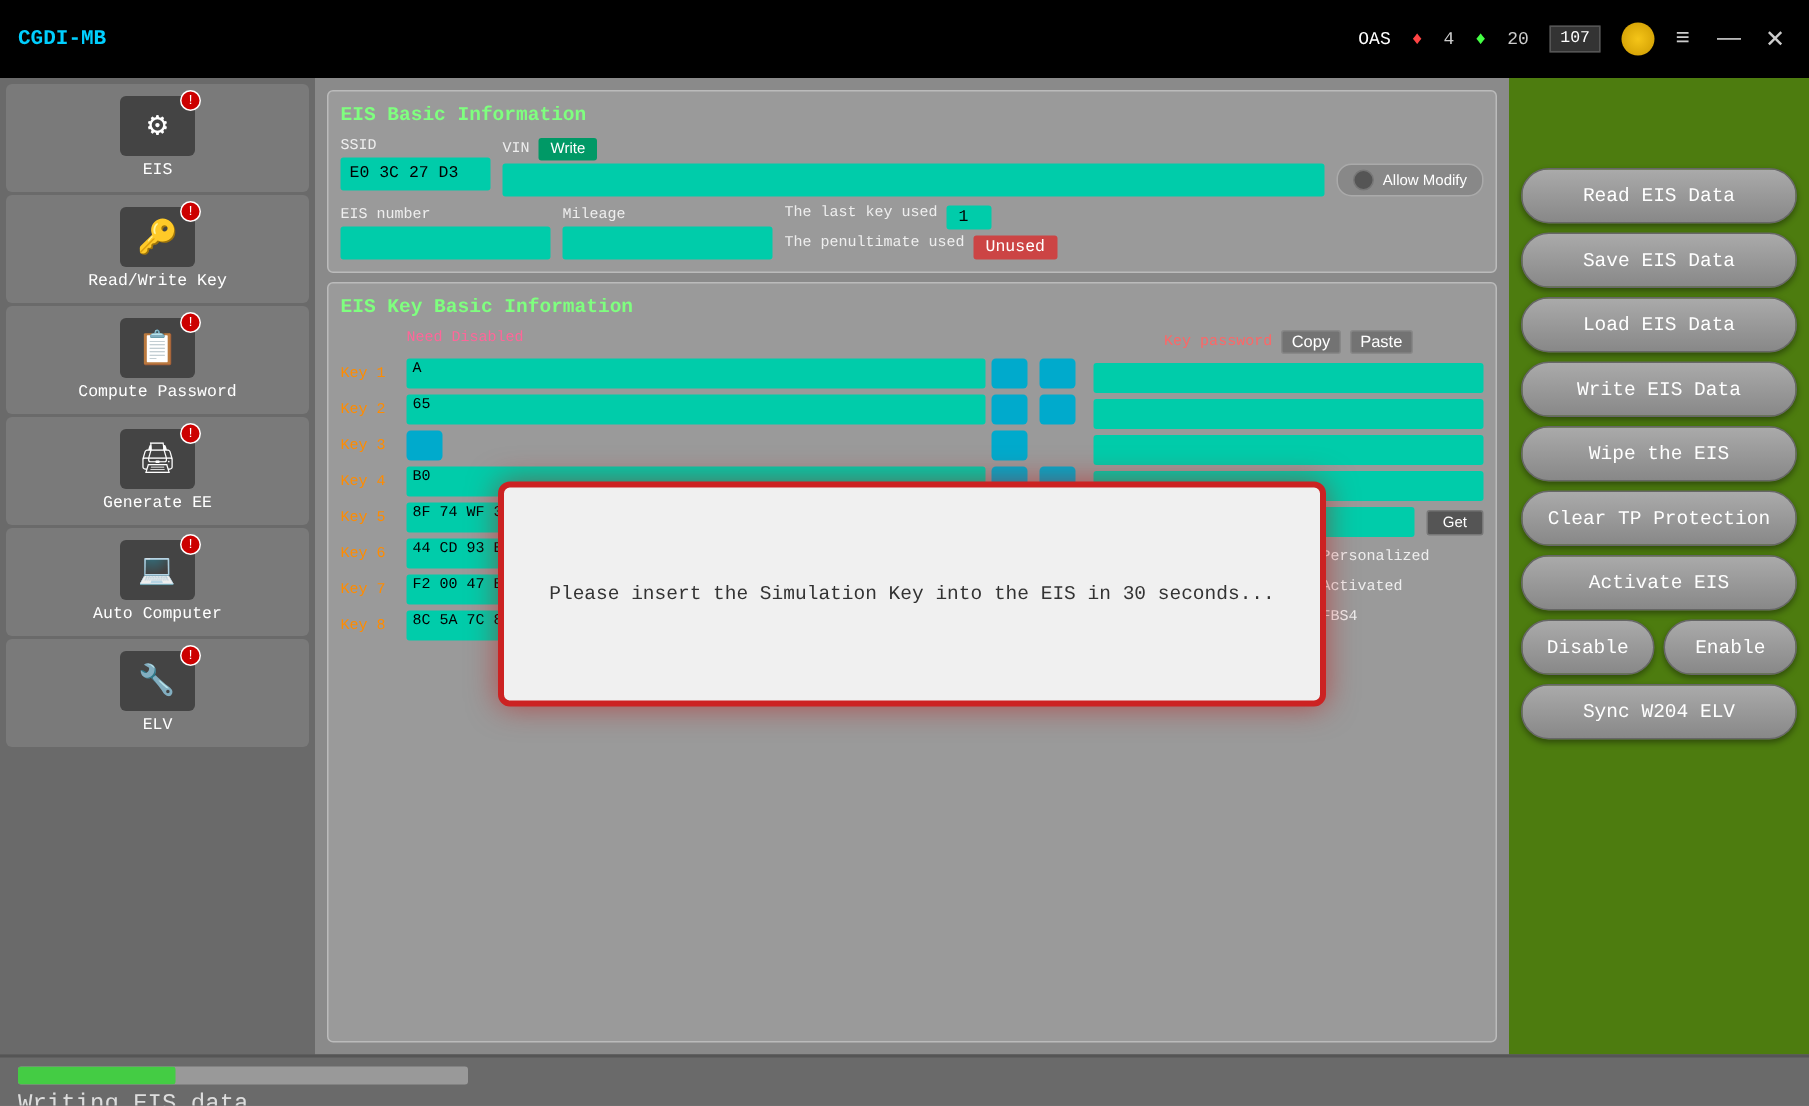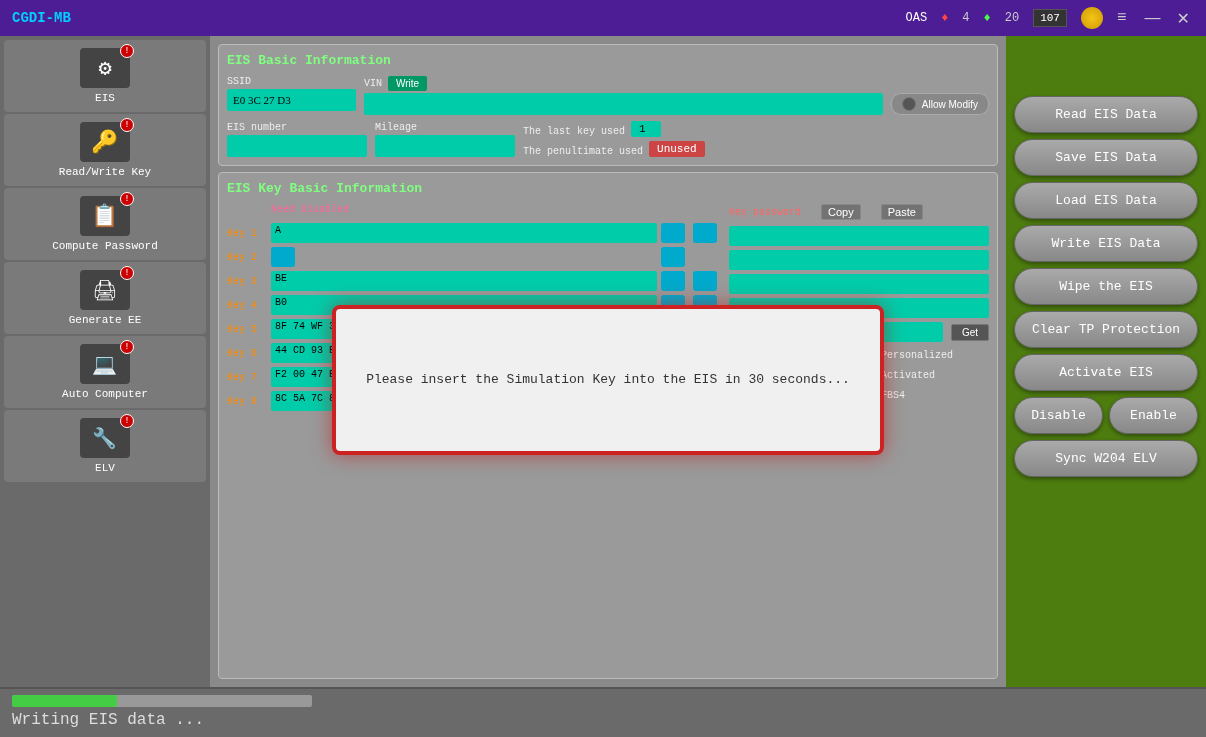--- a/index.html
+++ b/index.html
@@ -8,22 +8,22 @@
       font-family: 'Courier New', monospace;
       font-size: 12px;
       color: #fff;
       width: 1206px;
       height: 737px;
       overflow: hidden;
     }
 
     
     .title-bar {
-      background: #4c1d95;
-      height: 36px;
+      background: #000000;
+      height: 52px;
       display: flex;
       padding: 0 12px;
       justify-content: space-between;
     }
     .title-bar-left {
       display: flex;
       align-items: center;
       gap: 8px;
       color: #00cfff;
       font-size: 14px;
@@ -180,21 +180,21 @@
     }
     .toggle-circle {
       width: 14px; height: 14px;
       background: #555;
       border-radius: 50%;
       border: 1px solid #777;
     }
 
     .last-key-row {
       display: flex;
-      align-items: flex-end;
+      align-items: flex-start;
       gap: 6px;
       font-size: 10px;
       color: #eee;
     }
     .last-key-val {
       background: #00ccaa;
       padding: 2px 8px;
       color: #000;
       font-size: 11px;
       border-radius: 2px;
@@ -484,21 +484,21 @@
     </div>
 
     <div class="content-area">
 
       <div class="panel">
         <div class="panel-title">EIS Basic Information</div>
         <div style="display:flex; gap:8px; align-items:flex-start;">
 
           <div class="field-group">
             <span class="field-label">SSID</span>
-            <input class="field-input" style="width: 129px; font-family: Liberation Serif, serif;" value="E0 3C 27 D3">
+            <input class="field-input" style="width: 100px;" value="E0 3C 27 D3">
           </div>
 
           <div class="field-group" style="flex:1;">
             <div style="display:flex; align-items:center; gap:6px;">
               <span class="field-label">VIN</span>
               <button class="write-btn">Write</button>
             </div>
             <div class="vin-row">
               <input class="field-input-empty" style="flex: 1 1 0%; width: 180px;">
               <button class="allow-modify-btn">
@@ -544,26 +544,26 @@
             </div>
 
             <div class="key-row">
               <span class="key-label">Key 1</span>
               <div class="key-data">A</div>
               <button class="key-btn"></button>
               <button class="key-btn"></button>
             </div>
             <div class="key-row">
               <span class="key-label">Key 2</span>
+              <div class="key-data">65</div>
               <button class="key-btn"></button>
               <button class="key-btn"></button>
             </div>
             <div class="key-row">
               <span class="key-label">Key 3</span>
-              <div class="key-data">BE</div>
               <button class="key-btn"></button>
               <button class="key-btn"></button>
             </div>
             <div class="key-row">
               <span class="key-label">Key 4</span>
               <div class="key-data">B0</div>
               <button class="key-btn"></button>
               <button class="key-btn"></button>
             </div>
             <div class="key-row">
@@ -587,21 +587,21 @@
             <div class="key-row">
               <span class="key-label">Key 8</span>
               <div class="key-data">8C 5A 7C 8F 4F 43 23 B0</div>
               <button class="key-btn"></button>
               <button class="key-btn"></button>
             </div>
           </div>
 
           <div class="key-right-area">
 
-            <div style="display:flex; align-items:center; gap:20px; margin-bottom:6px;">
+            <div style="display:flex; align-items:center; gap:6px; margin-bottom:6px;justify-content:center;">
               <span class="key-password-label">Key password</span>
               <button class="copy-btn">Copy</button>
               <button class="paste-btn">Paste</button>
             </div>
 
             <div style="display:flex; flex-direction:column; gap:4px;">
               <input class="field-input-empty" style="width: 100%; height: 20px; border-radius: 2px; background: rgb(0, 204, 170); border: none;">
               <input class="field-input-empty" style="width: 100%; height: 20px; border-radius: 2px; background: rgb(0, 204, 170); border: none;">
               <input class="field-input-empty" style="width: 100%; height: 20px; border-radius: 2px; background: rgb(0, 204, 170); border: none;">
               <input class="field-input-empty" style="width: 100%; height: 20px; border-radius: 2px; background: rgb(0, 204, 170); border: none;">

